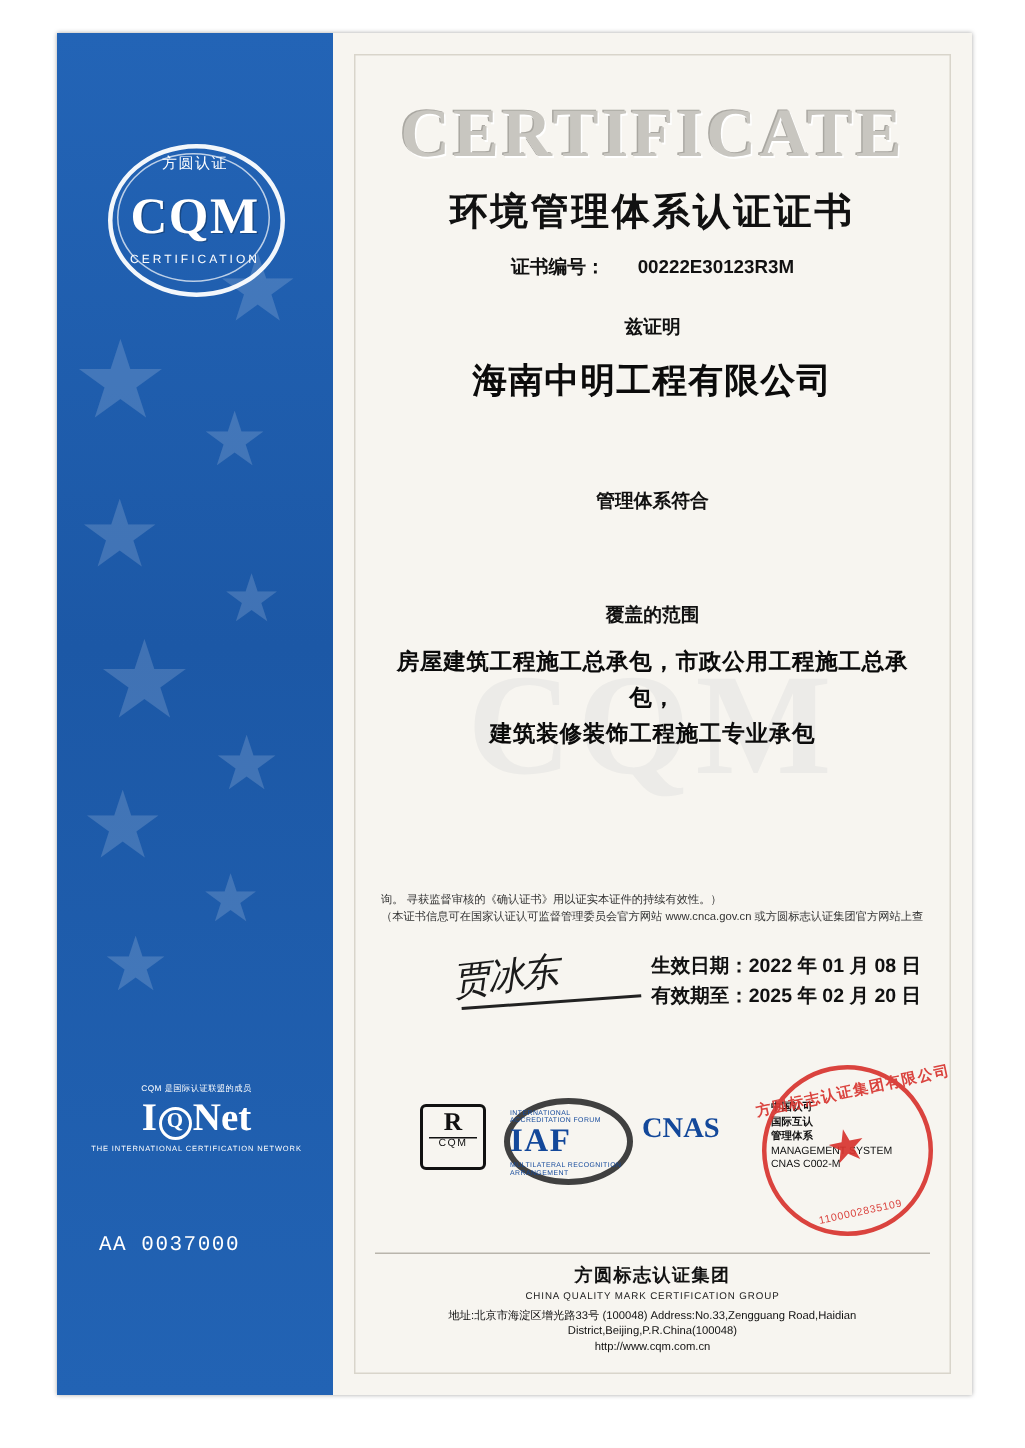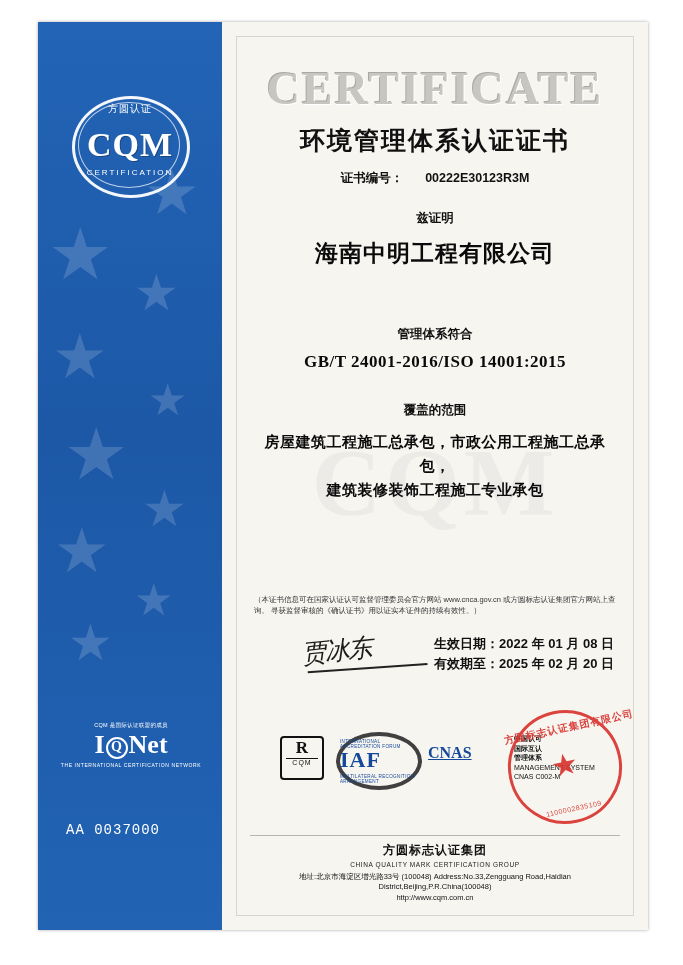--- a/index.html
+++ b/index.html
@@ -403,25 +403,24 @@
   .logo-iaf .ring-top { top: 3px; }
   .logo-iaf .ring-bot { bottom: 2px; }
   .logo-cnas {
     position: absolute;
     left: 172px;
     top: 12px;
     color: #13489a;
   }
   .logo-cnas .word {
     font-family: "Liberation Serif", serif;
-    font-size: 16px;
+    font-size: 19px;
     font-weight: bold;
     letter-spacing: 0px;
     line-height: 26px;
-    text-decoration: underline;
   }
   .cnas-text {
     position: absolute;
     left: 258px;
     top: 6px;
     font-size: 7px;
     line-height: 9.5px;
     color: #111;
   }
   .cnas-text .b { font-weight: bold; }
@@ -545,31 +544,30 @@
 
       <div class="cert-no">
         <span class="label">证书编号：</span><span>00222E30123R3M</span>
       </div>
 
       <div class="hereby">兹证明</div>
       <div class="company">海南中明工程有限公司</div>
 
 
       <div class="conform-label">管理体系符合</div>
-      <div class="standard">GB/T 24001-2016/ISO 14001:2015</div>
 
       <div class="scope-label">覆盖的范围</div>
       <div class="scope-text">
         <div>房屋建筑工程施工总承包，市政公用工程施工总承包，</div>
         <div>建筑装修装饰工程施工专业承包</div>
       </div>
 
       <div class="disclaimer">
+        <div>询。 寻获监督审核的《确认证书》用以证实本证件的持续有效性。）</div>
         <div>（本证书信息可在国家认证认可监督管理委员会官方网站 www.cnca.gov.cn 或方圆标志认证集团官方网站上查</div>
-        <div>询。 寻获监督审核的《确认证书》用以证实本证件的持续有效性。）</div>
       </div>
 
       <div class="signature">
         <span>贾冰东</span>
         <span class="underline"></span>
       </div>
 
       <div class="dates">
         <div>
           <span>生效日期：</span><span>2022 年 01 月 08 日</span>

